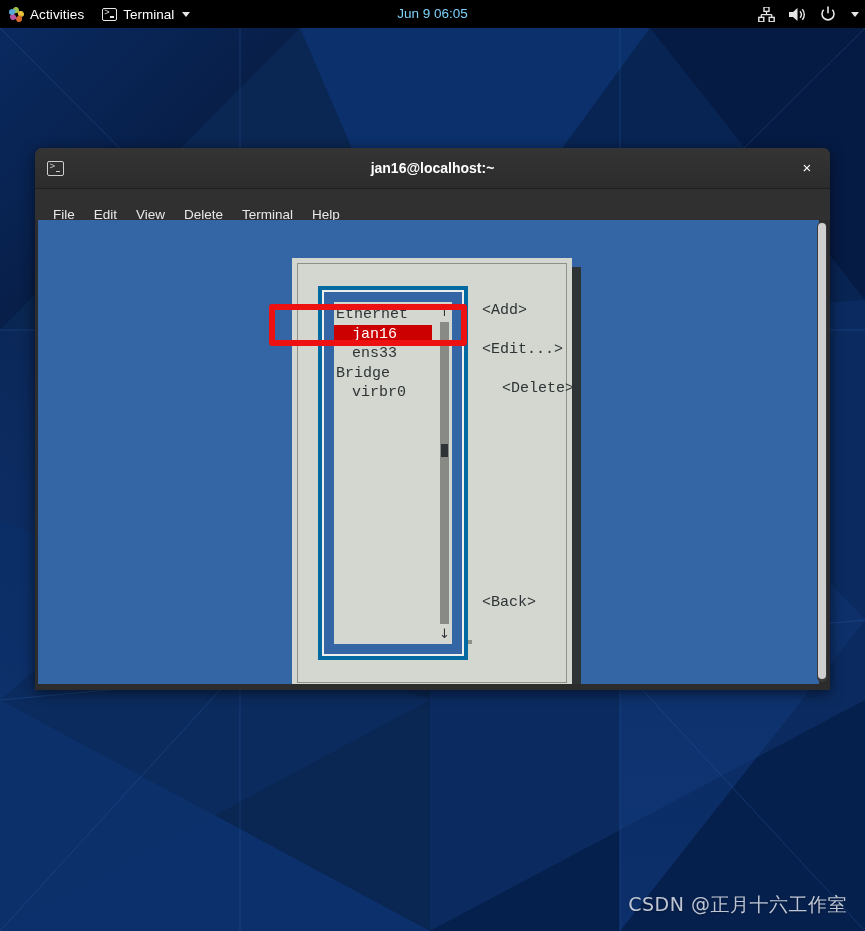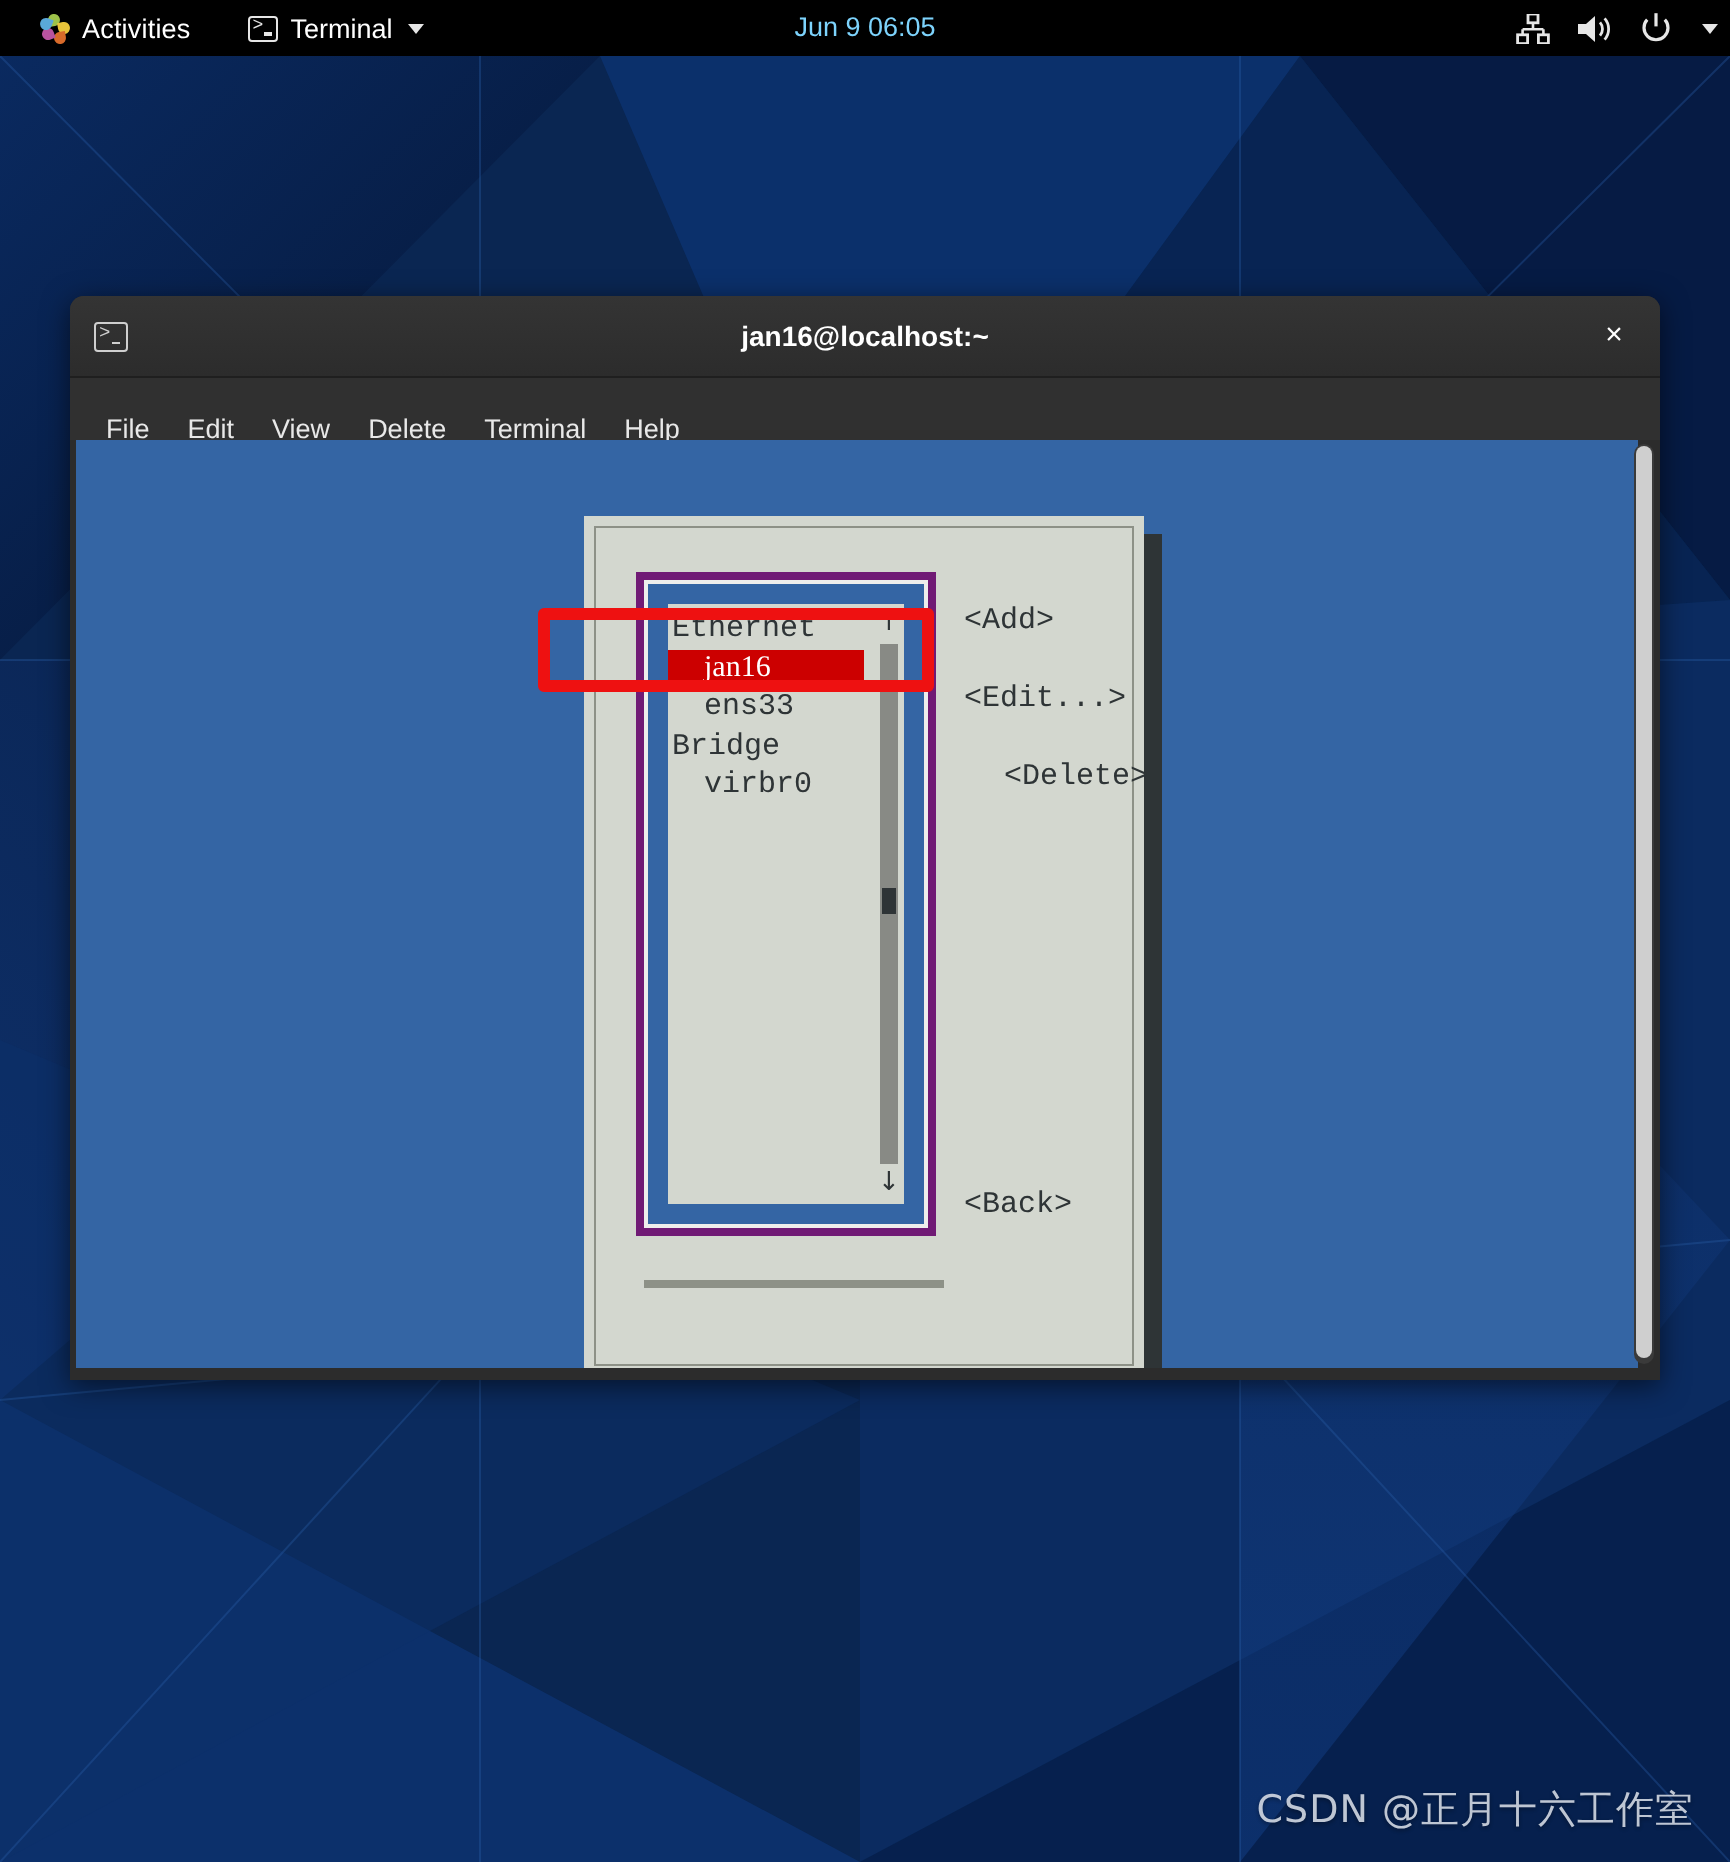--- a/index.html
+++ b/index.html
@@ -50,21 +50,20 @@
   #topbar .tb-left {
     display: flex; align-items: center;
     height: 28px;
   }
   .tb-item {
     display: flex; align-items: center;
     gap: 6px;
     padding: 0 9px;
     height: 28px;
     color: #ffffff;
-    margin-left: 11px;
   }
   #activities-label { letter-spacing: .1px; }
   .gnome-logo {
     width: 15px; height: 15px;
     position: relative;
     display: inline-block;
   }
   .gnome-logo span {
     position: absolute;
     width: 6px; height: 6px;
@@ -261,22 +260,22 @@
     left: 5px; top: 5px;
     right: 5px; bottom: 5px;
     border: 1px solid #8d9187;
     box-sizing: border-box;
   }
 
   
   #list-frame {
     position: absolute;
     left: 26px; top: 28px;
-    width: 150px; height: 332px;
-    background: #701a75;
+    width: 150px; height: 374px;
+    background: #0369a1;
     box-sizing: border-box;
   }
   #list-frame-in {
     position: absolute;
     left: 4px; top: 4px;
     right: 4px; bottom: 4px;
     border: 2px solid #eeeeec;
     box-sizing: border-box;
     background: #3465a4;
   }
@@ -308,21 +307,20 @@
     white-space: pre;
     padding-left: 2px;
   }
   .lrow.child { padding-left: 18px; }
   .lrow.sel {
     background: #cc0000;
     color: #ffffff;
     display: inline-block;
     padding-right: 6px;
     min-width: 74px;
-    font-family: Liberation Serif, serif;
   }
   .sel-wrap { height: 19.5px; }
 
   
   #list-sb {
     position: absolute;
     right: 1px; top: 2px;
     width: 13px; bottom: 2px;
   }
   #sb-up, #sb-down {

